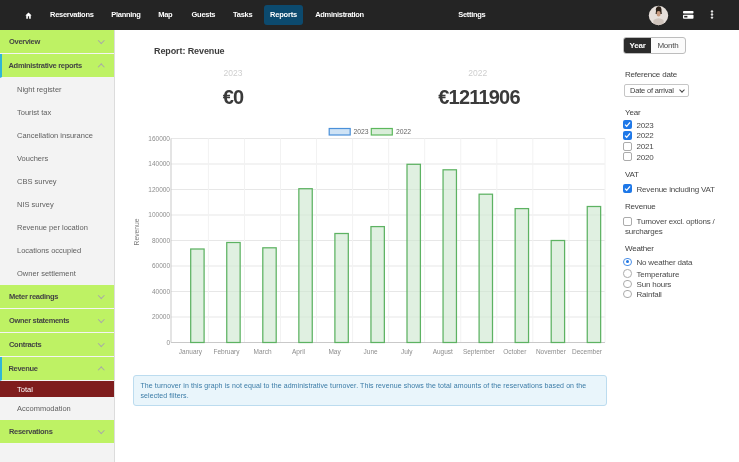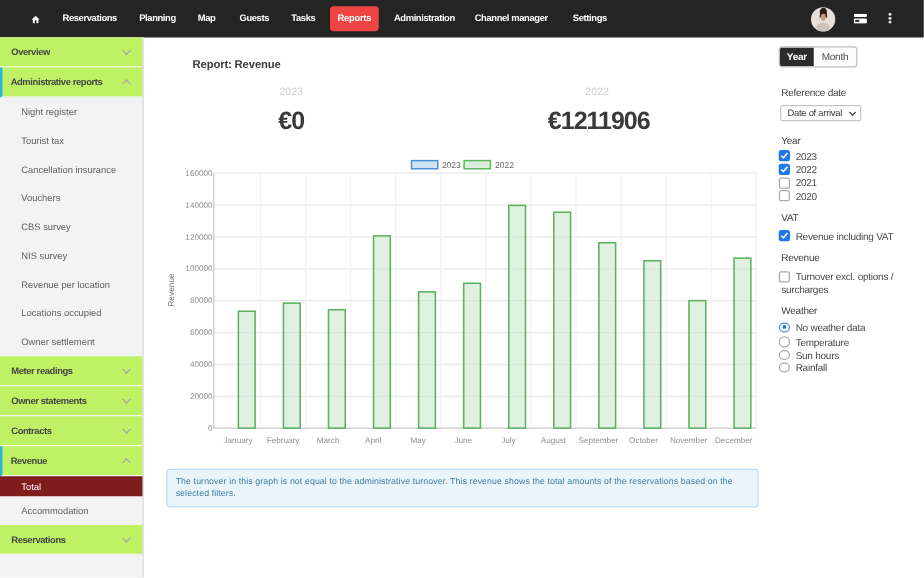--- a/index.html
+++ b/index.html
@@ -5,21 +5,21 @@
   * { margin:0; padding:0; box-sizing:border-box; }
   html,body { width:739px; height:462px; overflow:hidden; background:#fff;
     font-family:"Liberation Sans", sans-serif; }
   .abs { position:absolute; }
 
   
   .navbar { position:absolute; left:0; top:0; width:739px; height:30px; background:#242424; }
   .nav-item { position:absolute; top:0; height:30px; line-height:30px; color:#fff;
     font-size:7.5px; font-weight:700; letter-spacing:-0.3px; transform:translateX(-50%); }
   .reports-btn { position:absolute; left:264px; top:5px; width:39px; height:19.5px;
-    background:#ef4444; border-radius:3px; color:#fff; font-size:7.5px; font-weight:700;
+    background:#0c4a6e; border-radius:3px; color:#fff; font-size:7.5px; font-weight:700;
     text-align:center; line-height:19.5px; letter-spacing:-0.2px; }
 
   
   .sidebar { position:absolute; left:0; top:30px; width:115px; height:432px; background:#f3f3f3; border-right:1px solid #dcdcdc; }
   .sb-h { position:relative; height:24px; background:#bef264; border-bottom:1px solid #f4f4f4;
     font-size:7.5px; font-weight:700; letter-spacing:-0.3px; color:#444;
     display:flex; align-items:center; padding-left:9px; }
   .sb-i { position:relative; height:23px; font-size:7.5px; color:#5f5f5f;
     display:flex; align-items:center; padding-left:17px; }
   .sb-h.active { border-left:2.5px solid #2fb5d8; padding-left:6.5px; }
@@ -72,21 +72,20 @@
   <svg class="abs" style="left:25.2px;top:11.5px" width="7" height="7" viewBox="0 0 10 10">
     <path d="M0.5 5 L5 0.8 L9.5 5 L8.2 5 L8.2 9.5 L5.9 9.5 L5.9 6 L4.1 6 L4.1 9.5 L1.8 9.5 L1.8 5 Z" fill="#fff"></path>
   </svg>
   <div class="nav-item" style="left:71.8px">Reservations</div>
   <div class="nav-item" style="left:126px">Planning</div>
   <div class="nav-item" style="left:165.3px">Map</div>
   <div class="nav-item" style="left:203.4px">Guests</div>
   <div class="nav-item" style="left:242.7px">Tasks</div>
   <div class="reports-btn">Reports</div>
   <div class="nav-item" style="left:339.5px">Administration</div>
-  <div class="nav-item" style="left:409px">Channel manager</div>
   <div class="nav-item" style="left:471.9px">Settings</div>
   <svg class="abs" style="left:648px;top:4.5px" width="21" height="21" viewBox="0 0 21 21">
     <circle cx="10.5" cy="10.5" r="9.7" fill="#e6dfda"></circle>
     <clipPath id="av">
         <circle cx="10.5" cy="10.5" r="9.7"></circle>
       </clipPath>
     <g clip-path="url(#av)">
       <path d="M8 6 Q7 2 10.5 2 Q14 2 13.5 6 L13.8 9 L7.6 9 Z" fill="#2c2118"></path>
       <circle cx="10.8" cy="3.5" r="2.3" fill="#2c2118"></circle>
       <rect x="8.7" y="6" width="3.8" height="5.5" rx="1.8" fill="#c89b80"></rect>

